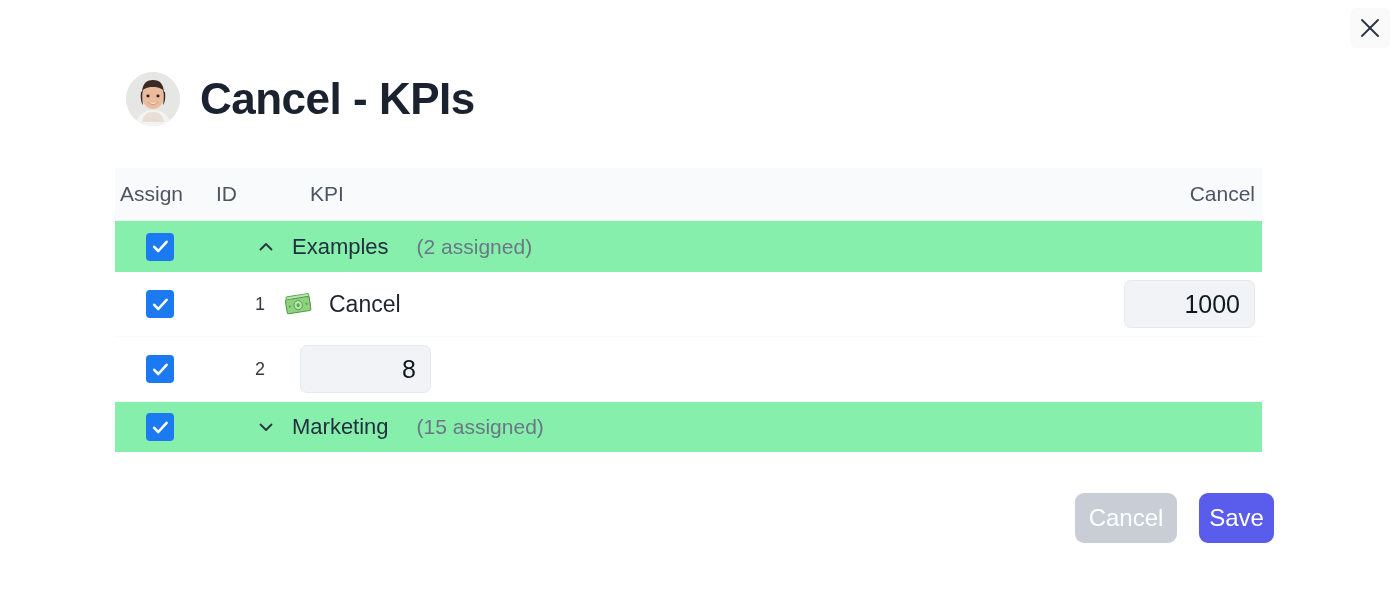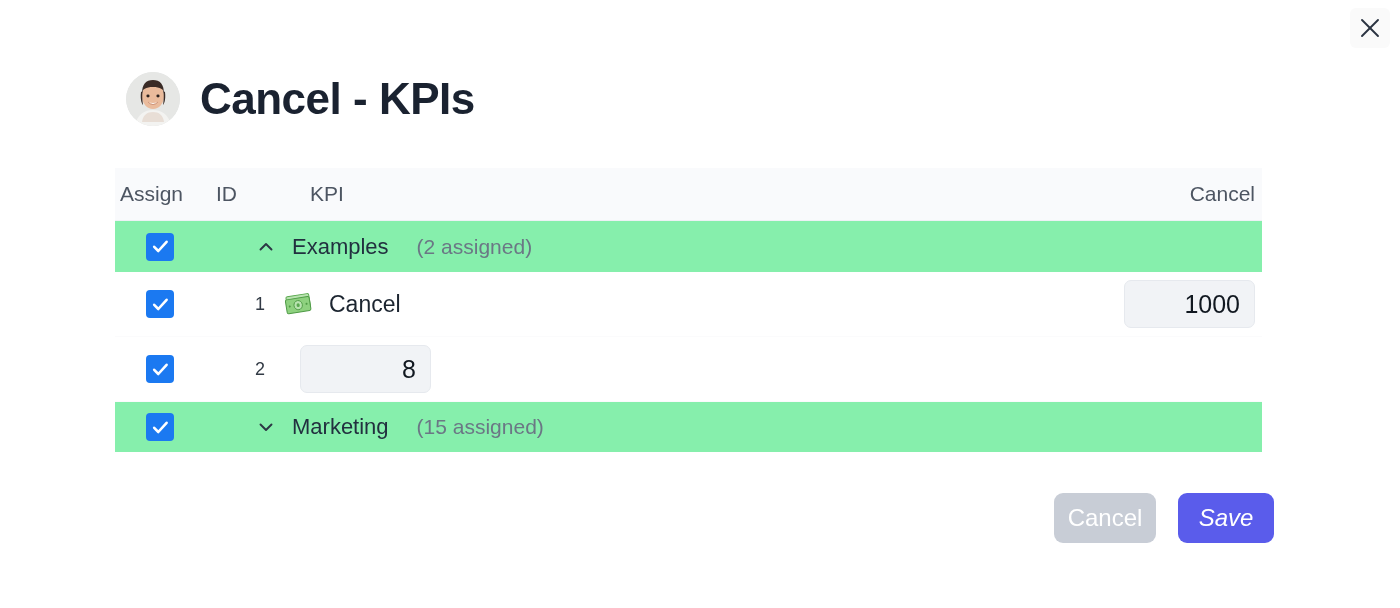--- a/index.html
+++ b/index.html
@@ -213,23 +213,22 @@
     display: flex;
     align-items: center;
     justify-content: center;
   }
   .btn-cancel {
     width: 102px;
     background: #c8cdd6;
     text-align: right;
   }
   .btn-save {
-    width: 96px;
+    width: 75px;
     background: #5a5ceb;
-    font-style: italic;
   }
 </style>
 </head>
 <body>
 
 <div class="modal">
 
   <button class="close-btn">
     <span>
       <svg width="22" height="22" viewBox="0 0 22 22">

